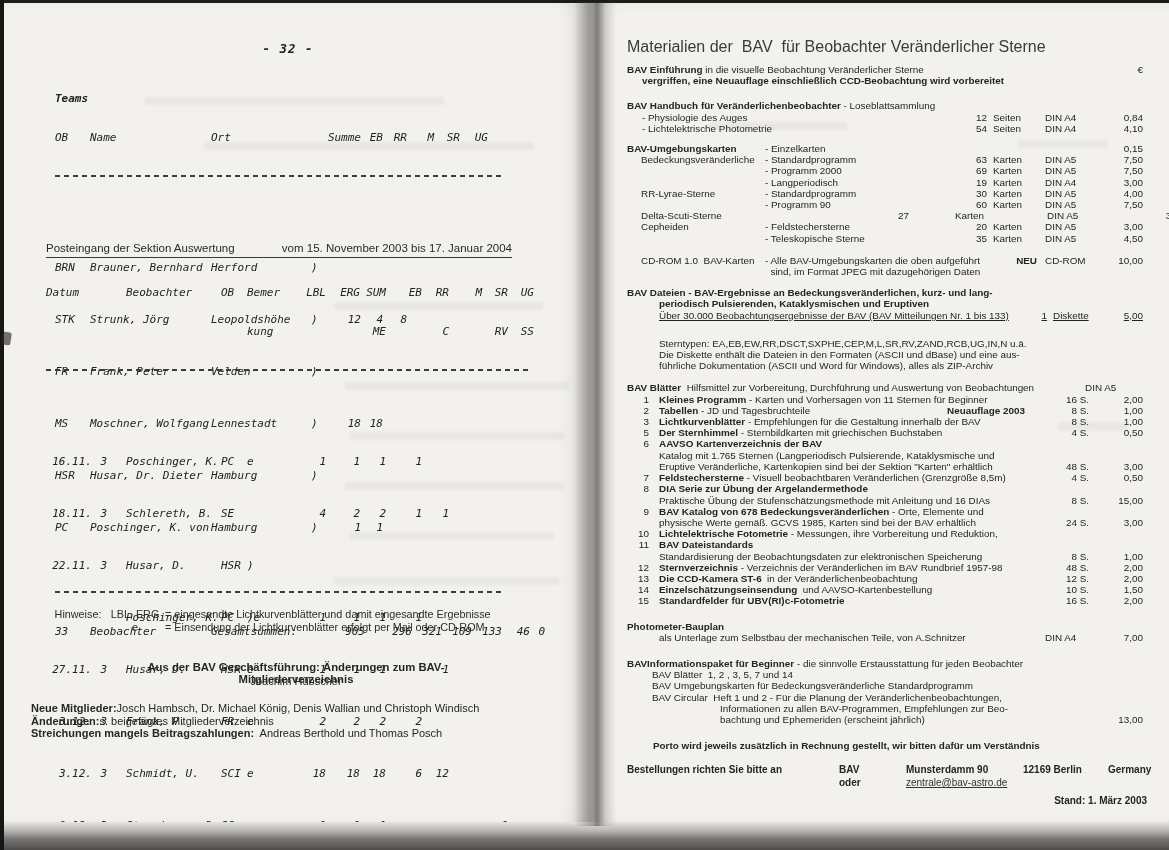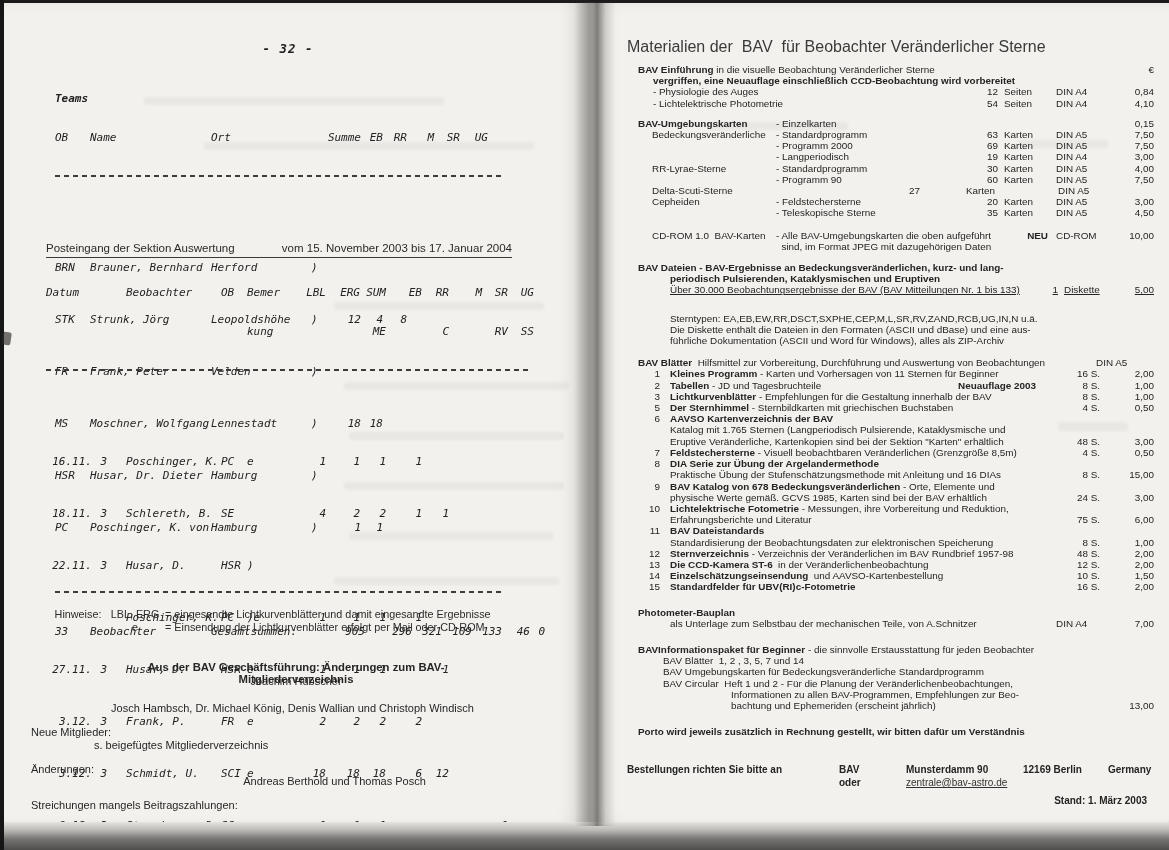--- a/index.html
+++ b/index.html
@@ -51,27 +51,27 @@
   .tdash{width:449px;}
   
   #hinweise{position:absolute;left:47px;top:606px;font-size:10.8px;line-height:12.5px;color:#2b2b2b;text-align:center;}
   .hrow{display:flex;}
   .h-lab{width:54px;} .h-key{width:60px;}
   #gf-head{position:absolute;left:112px;top:659px;width:360px;text-align:center;
         font-size:11.3px;font-weight:bold;color:#262626;}
   #gf-author{position:absolute;left:112px;top:673px;width:360px;text-align:center;font-size:11px;}
   #gf-items{position:absolute;left:27px;top:701px;font-size:11px;line-height:11.6px;color:#262626;}
   .gf-row{display:flex;margin-bottom:1px;}
-  .gf-lab{font-weight:normal;white-space:pre;margin-top:24px;}
+  .gf-lab{font-weight:bold;white-space:pre;}
   .gf-txt{white-space:pre;}
   
   #pageno{position:absolute;left:214px;top:40px;width:140px;text-align:center;
         font-weight:bold;font-size:12.5px;letter-spacing:1px;}
   #rp-title{position:absolute;left:39px;top:36px;font-size:16px;color:#3a3a3a;white-space:pre;}
-  #rlines{position:absolute;left:50px;top:62px;width:516px;font-size:9.9px;line-height:11.2px;color:#242424;}
+  #rlines{position:absolute;left:39px;top:62px;width:516px;font-size:9.9px;line-height:11.2px;color:#242424;}
   .rline{display:flex;align-items:baseline;}
   .rline span{white-space:pre;}
   .cat{display:inline-block;width:124px;flex:0 0 auto;}
   .catb{display:inline-block;width:138px;font-weight:bold;flex:0 0 auto;}
   .num{display:inline-block;width:22px;text-align:right;margin-right:10px;flex:0 0 auto;}
   .flex1{flex:1 1 0;min-width:0;}
   .note{font-weight:bold;margin-right:6px;}
   .qty{display:inline-block;width:24px;text-align:right;flex:0 0 auto;}
   .unit{display:inline-block;width:50px;padding-left:6px;flex:0 0 auto;}
   .fmt{display:inline-block;width:58px;padding-left:2px;flex:0 0 auto;}
@@ -464,20 +464,27 @@
         </div>
 
         <div class="rline" style="padding-left: 15px;">
 
           <span class="b opt">vergriffen, eine Neuauflage einschließlich CCD-Beobachtung wird vorbereitet</span>
 
           <span class="flex1"></span>
 
         </div>
 
+        <div class="rline" style="margin-top: 14px;">
+
+          <span class="b opt">BAV Handbuch für Veränderlichenbeobachter</span>
+          <span class="opt"> - Loseblattsammlung</span>
+          <span class="flex1"></span>
+
+        </div>
 
         <div class="rline" style="padding-left: 15px;">
 
           <span class="opt">- Physiologie des Auges</span>
           <span class="flex1"></span>
 
           <span class="qty opt">12</span>
           <span class="unit opt">Seiten</span>
           <span class="fmt opt">DIN A4</span>
 
@@ -824,30 +831,20 @@
 
         <div class="rline">
 
           <span class="num opt">10</span>
           <span class="b opt">Lichtelektrische Fotometrie</span>
           <span class="opt"> - Messungen, ihre Vorbereitung und Reduktion,</span>
           <span class="flex1"></span>
 
         </div>
 
-        <div class="rline">
-
-          <span class="num opt"></span>
-
-          <span class="opt">Erfahrungsberichte und Literatur</span>
-          <span class="flex1"></span>
-
-          <span class="pg opt">75 S.</span>
-          <span class="price opt">6,00</span>
-        </div>
 
         <div class="rline">
 
           <span class="num opt">11</span>
           <span class="b opt">BAV Dateistandards</span>
 
           <span class="flex1"></span>
 
         </div>
 
@@ -961,21 +958,21 @@
         </div>
 
         <div class="rline" style="padding-left: 93px;">
 
           <span class="opt">bachtung und Ephemeriden (erscheint jährlich)</span>
           <span class="flex1"></span>
 
           <span class="price opt">13,00</span>
         </div>
 
-        <div class="rline" style="margin-top: 15px;">
+        <div class="rline" style="margin-top: 15px; margin-left: 26px;">
 
           <span class="b opt">Porto wird jeweils zusätzlich in Rechnung gestellt, wir bitten dafür um Verständnis</span>
 
           <span class="flex1"></span>
 
         </div>
       </div>
 
     <div id="orderblock">
       <span class="ob-abs b" style="left:0;top:762px;">Bestellungen richten Sie bitte an</span>

